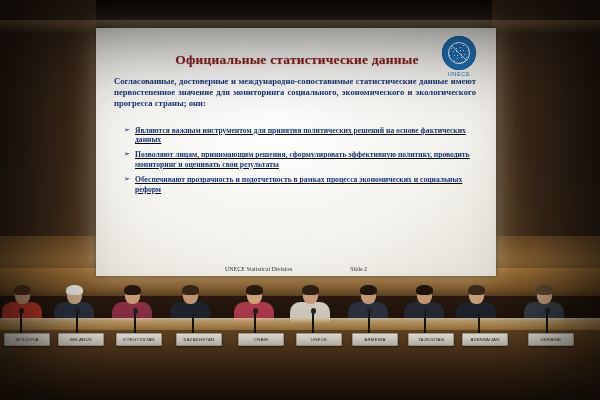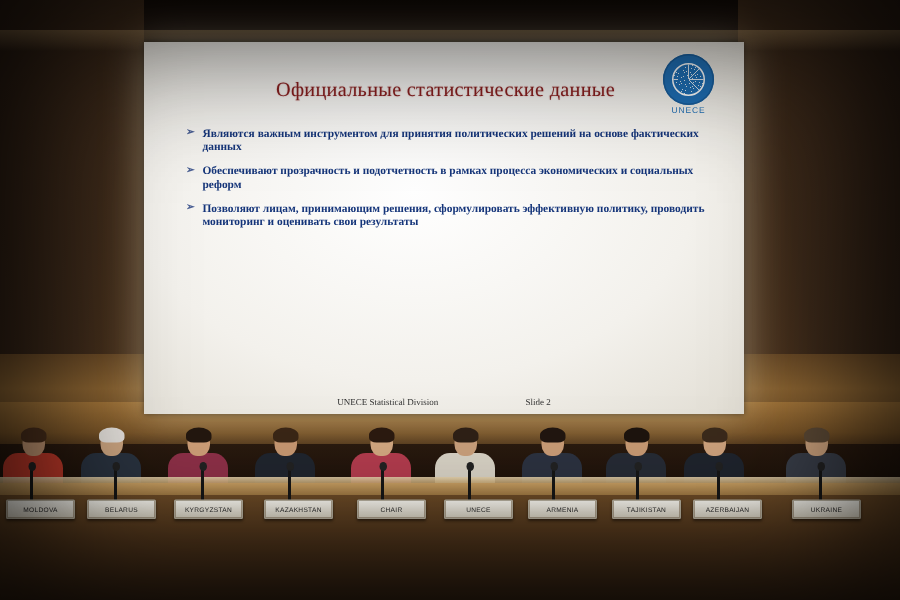--- a/index.html
+++ b/index.html
@@ -65,38 +65,39 @@
     position: absolute;
     inset: 0;
     padding: 10px 14px 6px 16px;
     box-sizing: border-box;
     background:
       radial-gradient(ellipse at 45% 40%, #ffffff 0%, #f3f1ec 60%, #e2ded4 100%);
   }
   .slide-title {
     color: #8a1f1f;
     font-size: 13.5px;
-    font-weight: normal;
+    font-weight: bold;
     text-align: center;
     letter-spacing: .2px;
     margin: 14px 0 8px 0;
     text-shadow: 0 0 1px rgba(138,31,31,.4);
   }
   .slide-lead {
     color: #15357a;
     font-size: 8.6px;
     line-height: 1.30;
     text-align: justify;
     font-weight: bold;
     margin: 0 6px 7px 2px;
   }
   .bullets {
     margin: 16px 4px 0 12px;
     padding: 0;
     list-style: none;
+    text-decoration: underline;
   }
   .bullets li {
     position: relative;
     color: #15357a;
     font-size: 7.6px;
     line-height: 1.25;
     font-weight: bold;
     margin-bottom: 6px;
     padding-left: 11px;
     text-align: left;
@@ -254,25 +255,26 @@
   <div class="screen">
     <div class="screen-inner">
 
       <div class="un-logo">
         <div class="un-emblem"></div>
         <div class="un-label">UNECE</div>
       </div>
 
       <div class="slide-title">Официальные статистические данные</div>
 
+      <div class="slide-lead">Согласованные, достоверные и международно-сопоставимые статистические данные имеют первостепенное значение для мониторинга социального, экономического и экологического прогресса страны; они:</div>
 
       <ul class="bullets">
         <li>Являются важным инструментом для принятия политических решений на основе фактических данных</li>
+        <li>Позволяют лицам, принимающим решения, сформулировать эффективную политику, проводить мониторинг и оценивать свои результаты</li>
         <li>Обеспечивают прозрачность и подотчетность в рамках процесса экономических и социальных реформ</li>
-        <li>Позволяют лицам, принимающим решения, сформулировать эффективную политику, проводить мониторинг и оценивать свои результаты</li>
       </ul>
 
 
       <div class="slide-footer">
         <span>UNECE Statistical Division</span>
         <span>Slide 2</span>
       </div>
     </div>
   </div>
 

